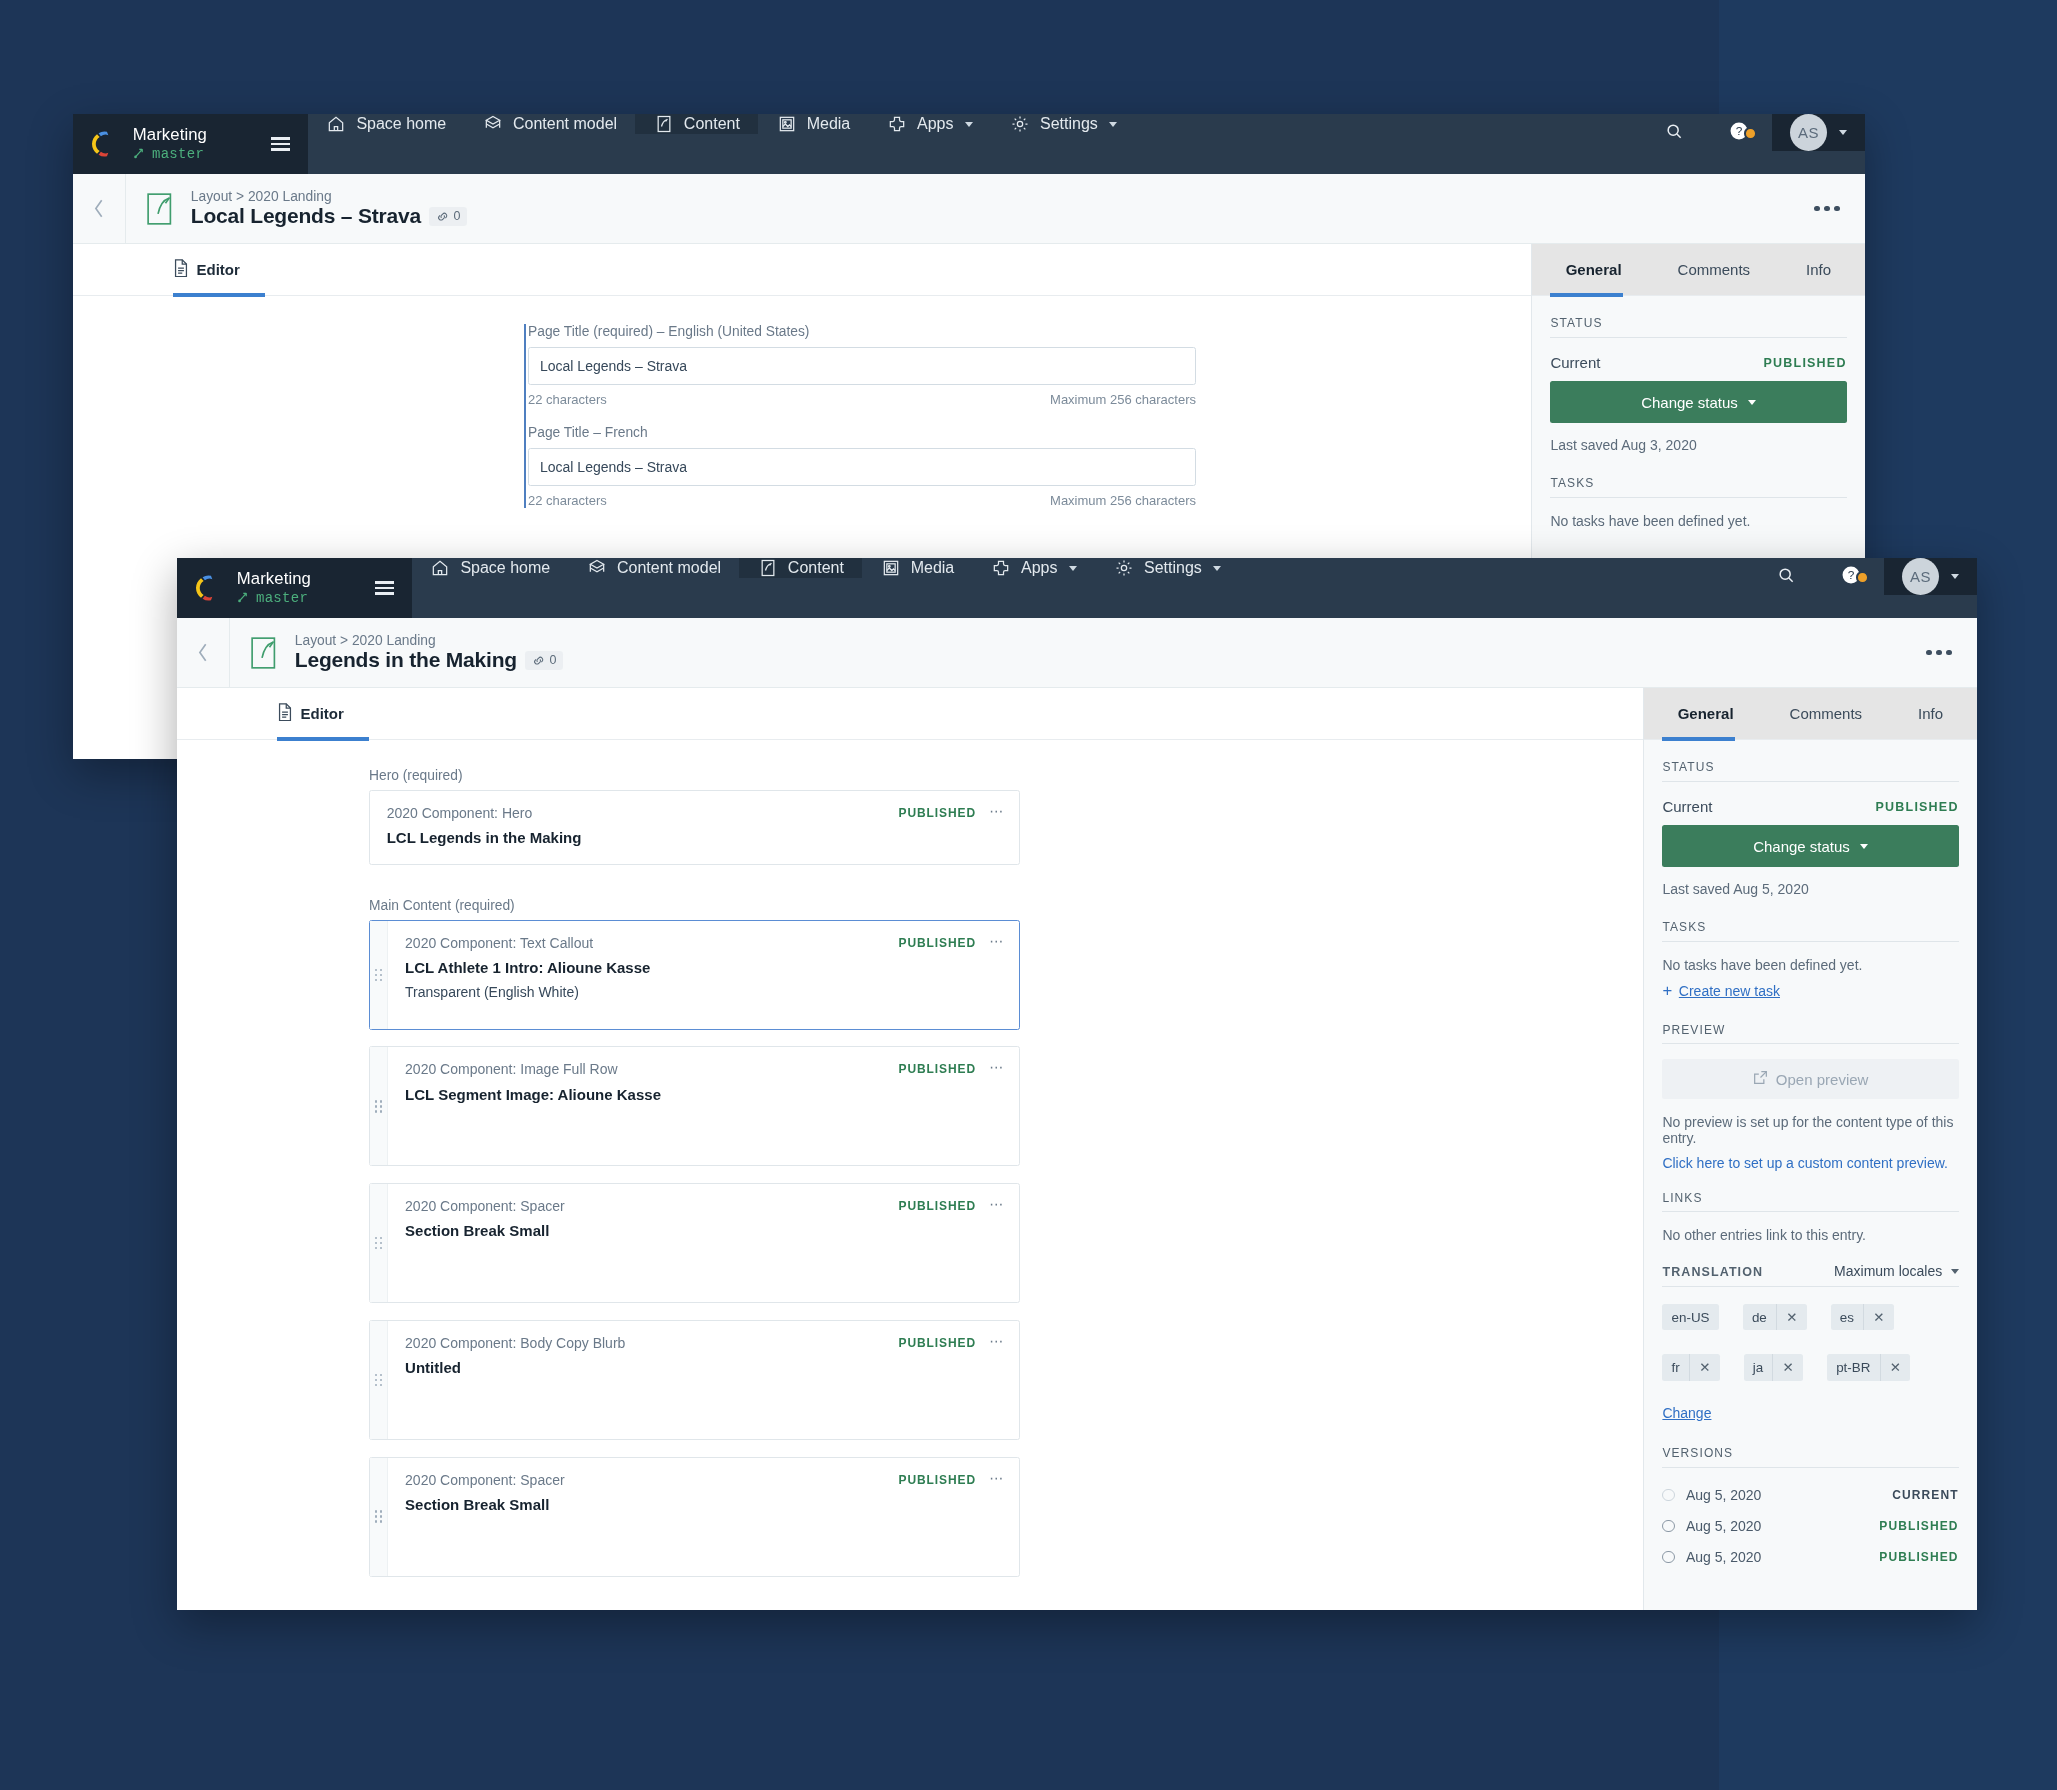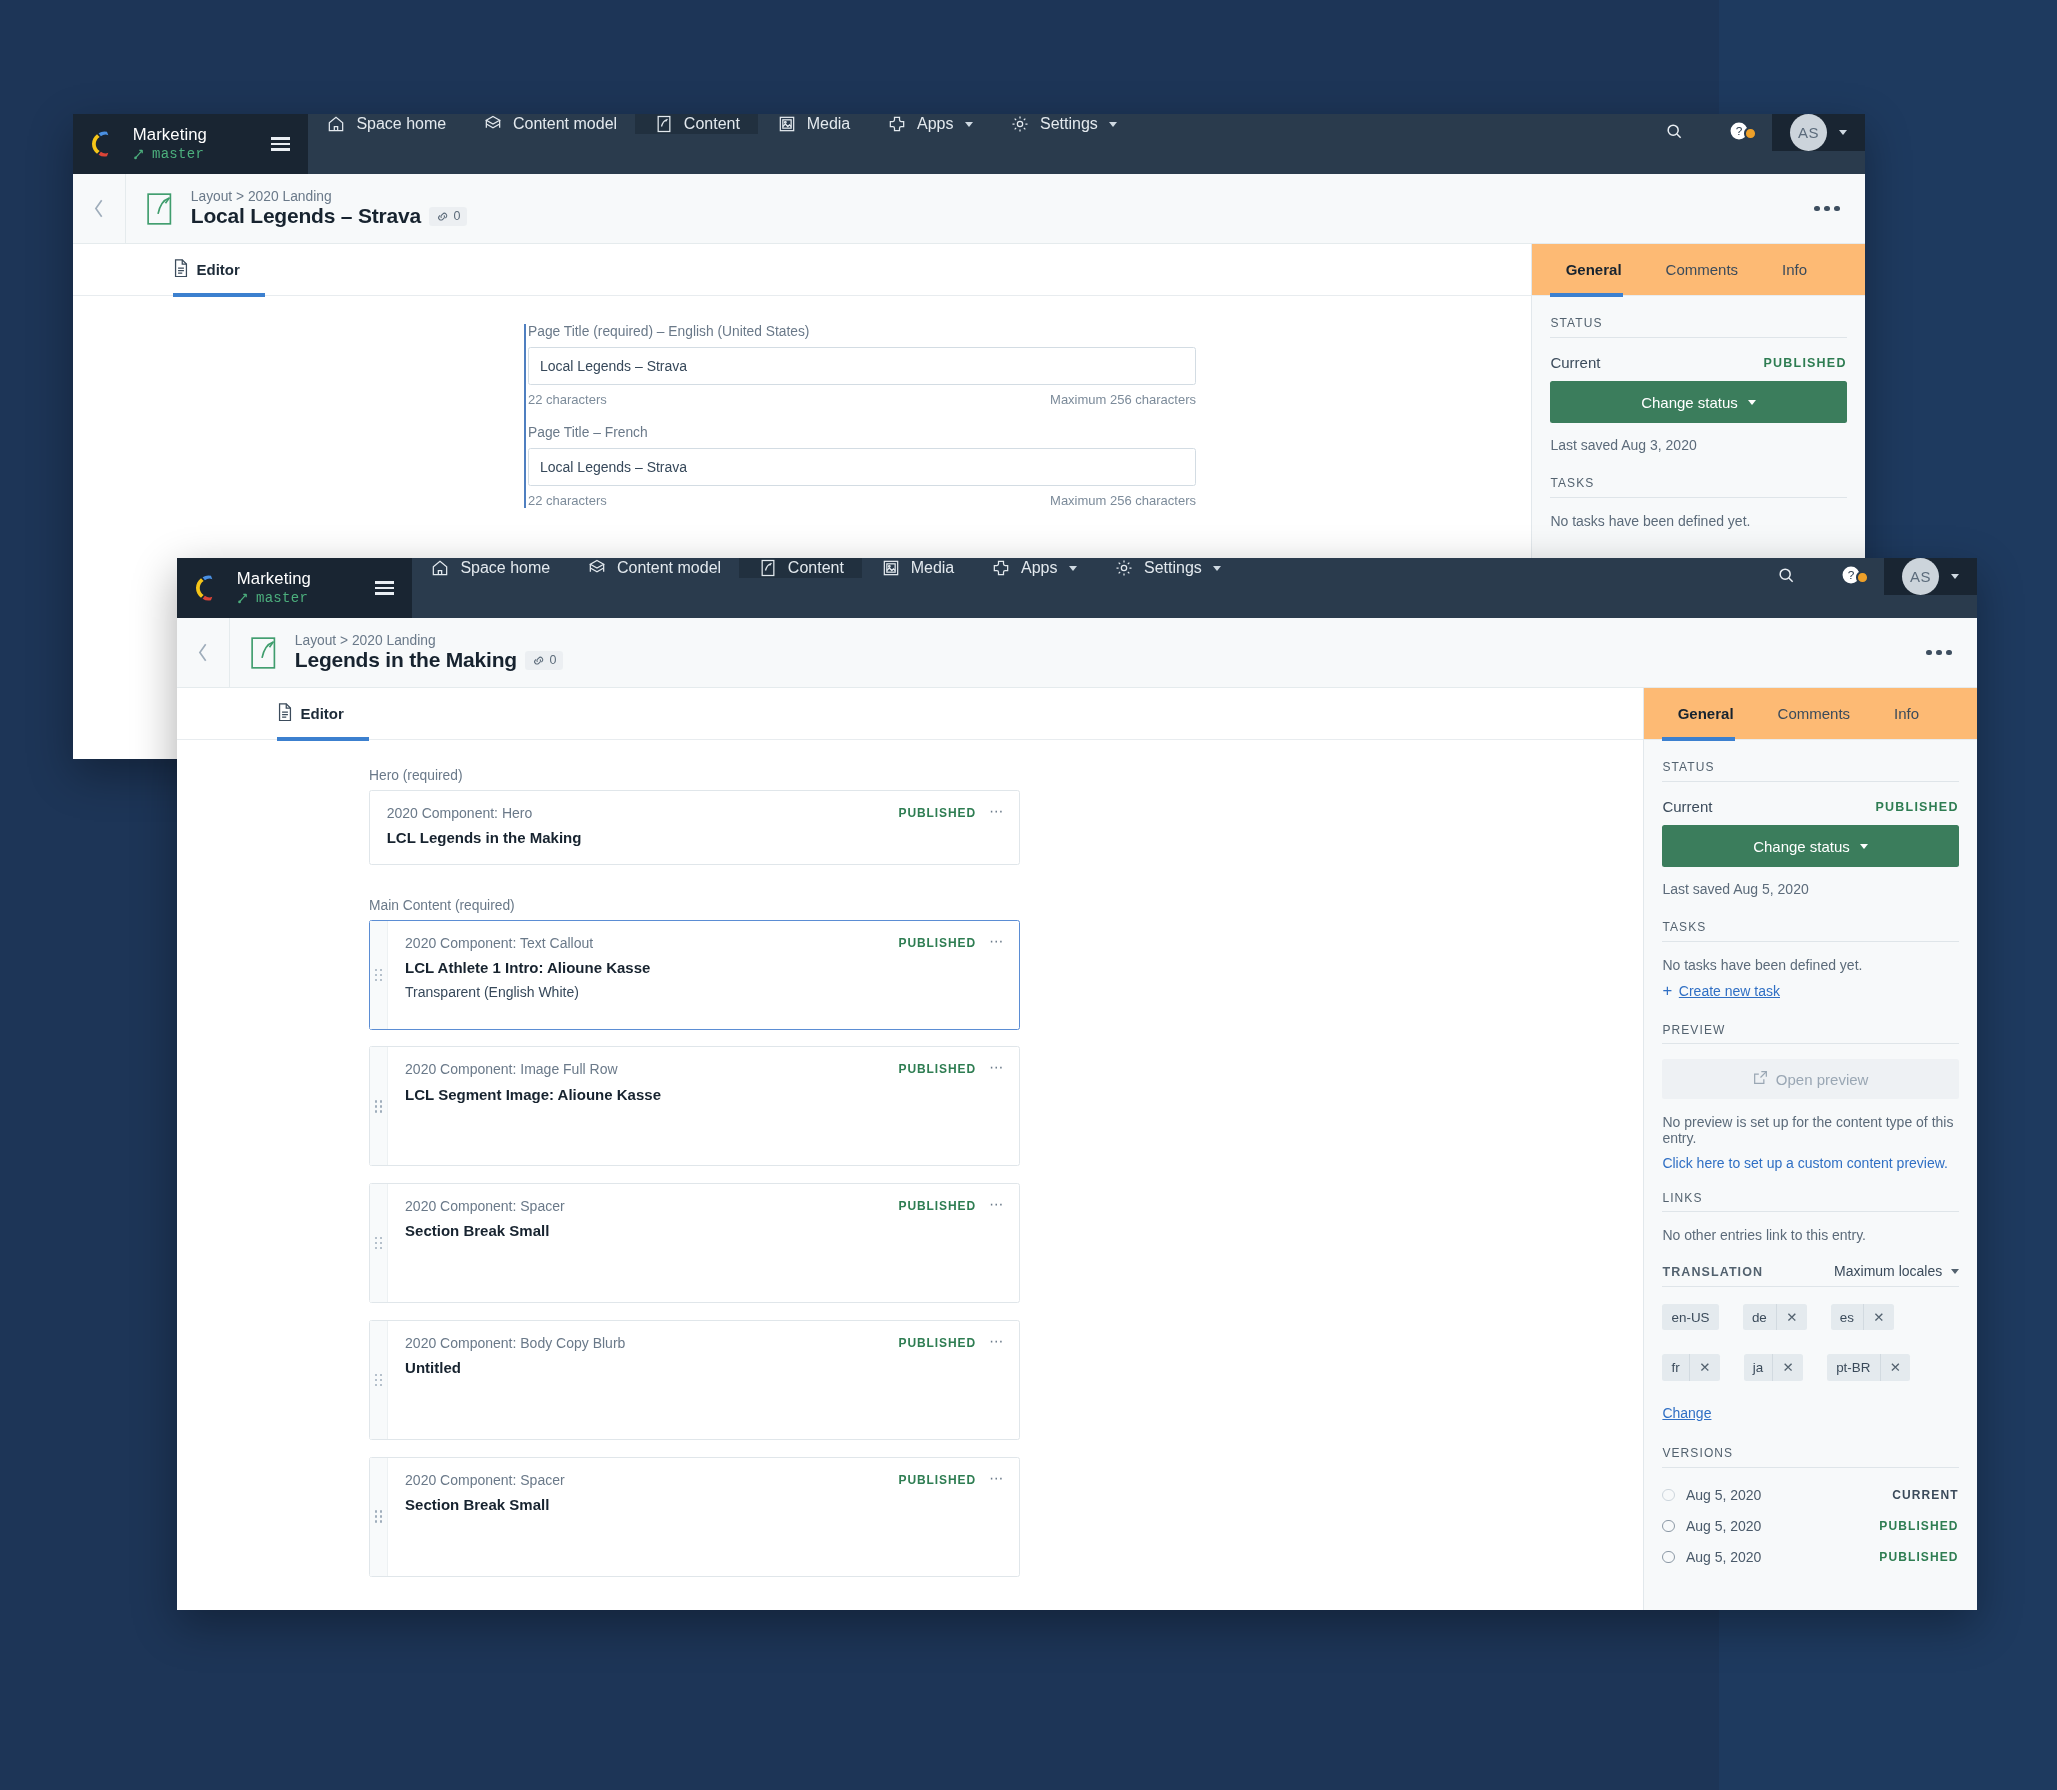--- a/index.html
+++ b/index.html
@@ -24,21 +24,21 @@
   
   .topnav { display: flex; align-items: stretch; height: 60px; background: #2a3b4d; }
   .nav-space {
     display: flex; align-items: center; gap: 0;
     background: #192532; padding: 0 0 0 18.4px; width: 235px; flex: none;
   }
   .logo-c { width: 28px; height: 28px; flex: none; position: relative; margin-right: 13.4px; }
   .logo-c svg { display: block; }
   .space-meta { display: flex; flex-direction: column; justify-content: center; gap: 1.7px; }
   .space-name { color: #ffffff; font-size: 16.7px; line-height: 18.4px; letter-spacing: 0.1px; }
-  .space-env { display: flex; align-items: center; gap: 5.8px; }
+  .space-env { display: flex; gap: 5.8px; }
   .branch-ico { width: 13.4px; height: 13.4px; flex: none; }
   .env-name { color: #4caf7d; font-size: 14px; font-family: "Liberation Mono", monospace; letter-spacing: 0.3px;}
   .burger { margin-left: auto; margin-right: 18.4px; display: flex; flex-direction: column; gap: 3.3px; cursor: pointer; }
   .burger i { display: block; width: 18.4px; height: 2.2px; background: #e9eef3; }
 
   .nav-items { display: flex; align-items: flex-start; flex: 1; }
   .nav-item {
     display: flex; align-items: center; gap: 10px;
     padding: 0 18.4px; color: #e3e9ee; font-size: 16px; cursor: pointer; white-space: nowrap;
   }
@@ -110,22 +110,22 @@
   .ref-dots { position: absolute; right: 15px; top: 15px; color: #6a7989; font-size: 14px;
               letter-spacing: 0.8px; cursor: pointer; line-height: 11.7px; }
   .card-gap { height: 16.7px; }
   .card-h-hero { height: 75px; }
   .card-h-tall { height: 120px; }
   .card-h-sel  { height: 110px; }
 
   
   .sidebar { width: 334px; flex: none; background: #f7f9fa; border-left: 0.8px solid #e2e8ec;
              display: flex; flex-direction: column; }
-  .side-tabs { display: flex; gap: 0; height: 52px; align-items: center; border-bottom: 1.7px solid #e8ecef;
-               position: relative; background: #fdba74; padding-left: 11.7px; }
+  .side-tabs { display: flex; gap: 12px; height: 52px; align-items: center; border-bottom: 1.7px solid #e8ecef;
+               position: relative; background: #e5e5e5; padding-left: 11.7px; }
   .side-tab { padding: 0 22px; color: #3b4b5b; font-size: 15px; height: 100%;
               display: flex; align-items: center; cursor: pointer; }
   .side-tab.active { color: #17232f; font-weight: bold; }
   .side-tab-underline { position: absolute; bottom: -1.7px; left: 18.4px; width: 73px; height: 3.3px; background: #3c80cf; }
   .side-body { padding: 0 18.4px; overflow: hidden; }
   .sec-title { color: #53626f; font-size: 12px; font-weight: normal; letter-spacing: 1.1px;
                padding: 20px 0 6.7px 0; border-bottom: 0.8px solid #dfe5e9; }
   .row-current { display: flex; justify-content: space-between; align-items: center; padding: 16.7px 0 10px 0; }
   .row-current .lbl { color: #3b4b5b; font-size: 15px; }
   .badge-pub { color: #2e7d52; font-size: 12.5px; font-weight: bold; letter-spacing: 1.2px; }

